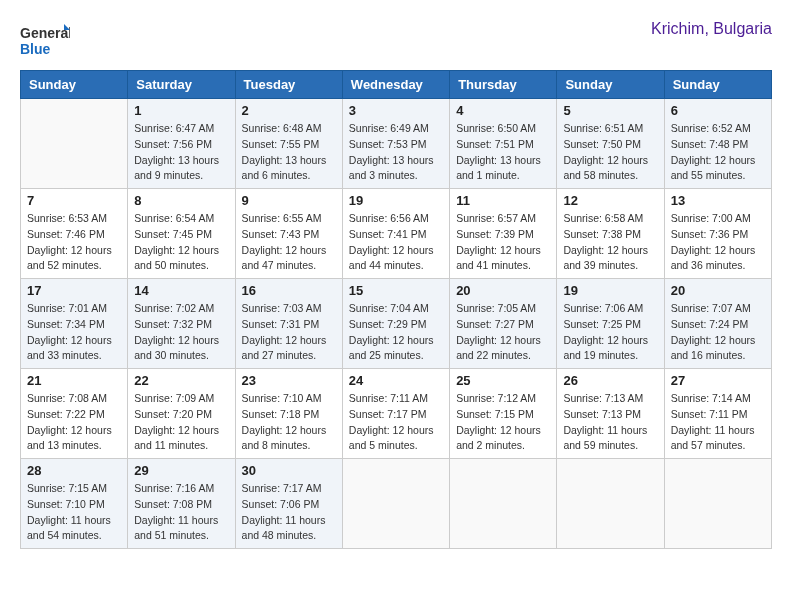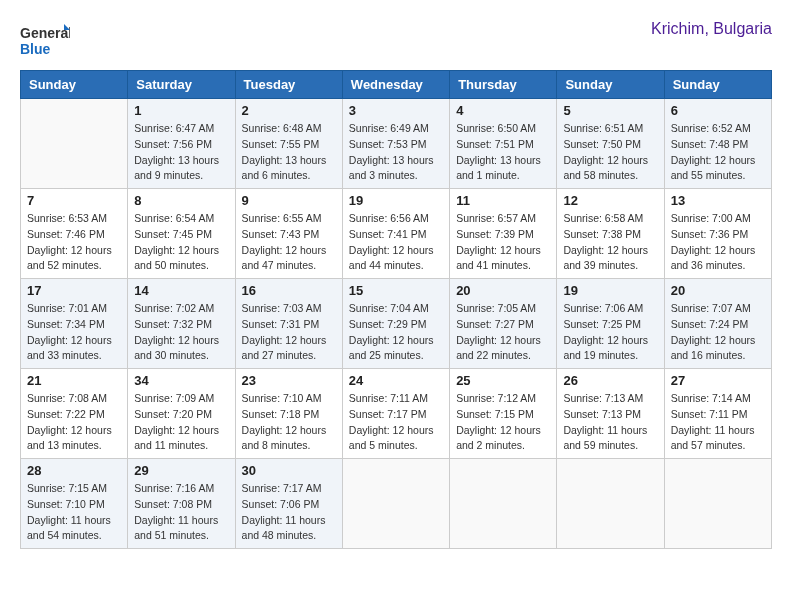--- a/index.html
+++ b/index.html
@@ -233,21 +233,21 @@
       </td>
       </tr>
       <tr>
         <td>
         <div class="day-number">21</div>
         <div class="day-info">
           Sunrise: 7:08 AM<br>Sunset: 7:22 PM<br>Daylight: 12 hours and 13 minutes.
         </div>
       </td>
         <td>
-        <div class="day-number">34</div>
+        <div class="day-number">22</div>
         <div class="day-info">
           Sunrise: 7:09 AM<br>Sunset: 7:20 PM<br>Daylight: 12 hours and 11 minutes.
         </div>
       </td>
         <td>
         <div class="day-number">23</div>
         <div class="day-info">
           Sunrise: 7:10 AM<br>Sunset: 7:18 PM<br>Daylight: 12 hours and 8 minutes.
         </div>
       </td>

